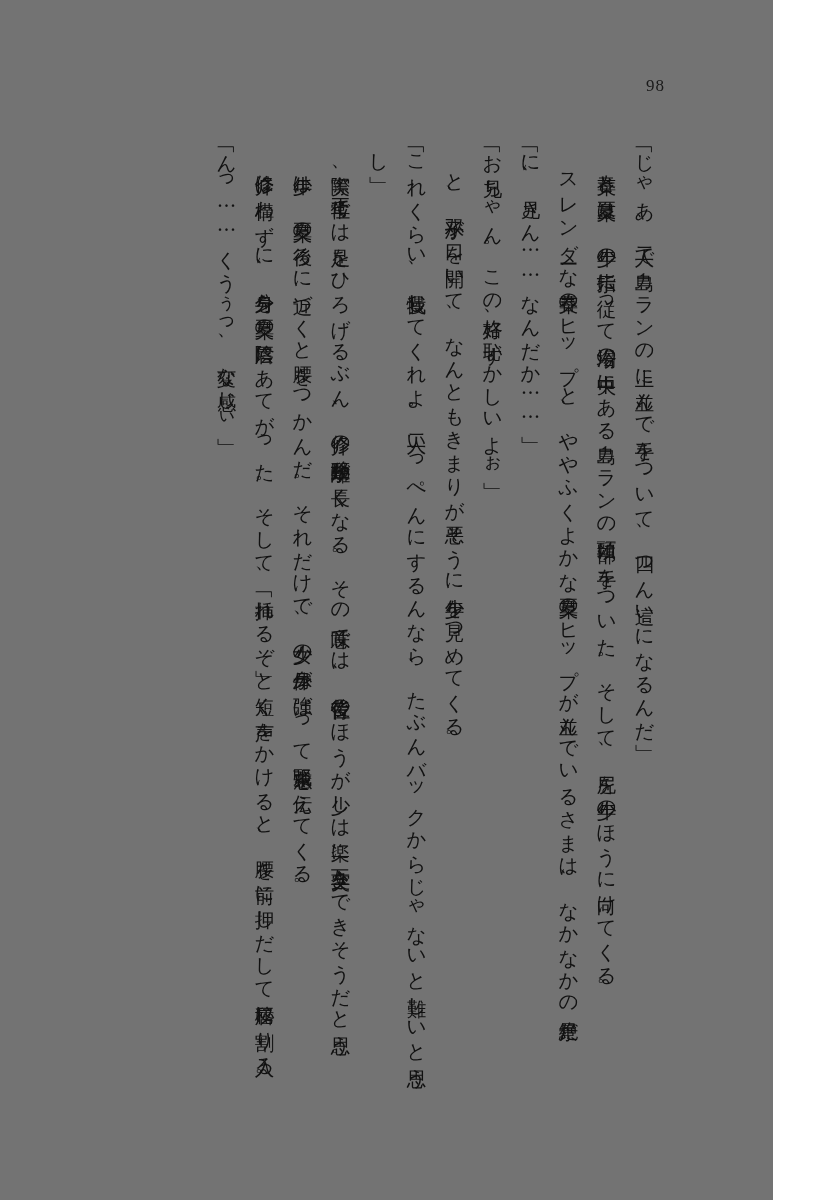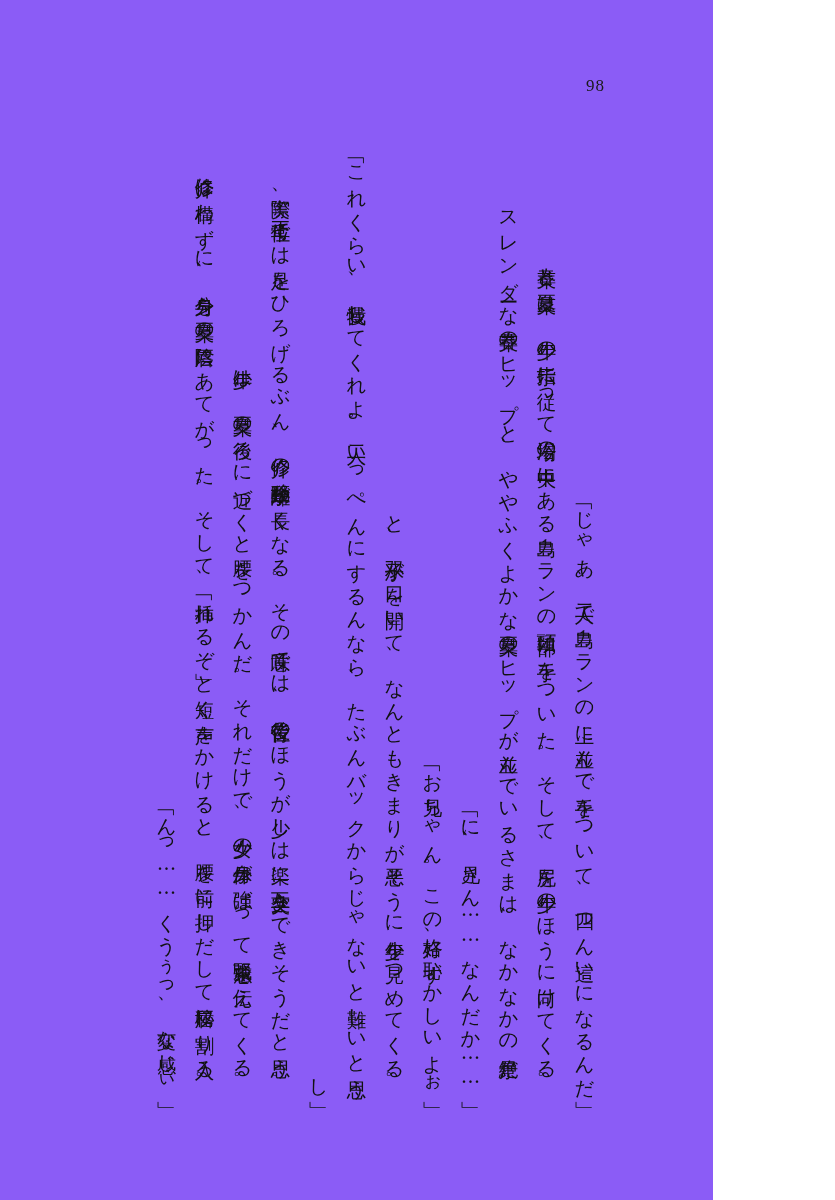--- a/index.html
+++ b/index.html
@@ -9,25 +9,24 @@
   }
   body {
     width: 835px;
     height: 1200px;
     overflow: hidden;
     font-family: "Liberation Serif", "DejaVu Serif", serif;
     color: #111111;
   }
   .page {
     position: relative;
-    width: 713px;
+    width: 773px;
     height: 1200px;
-    background: #8b5cf6;
+    background: #737373;
     box-sizing: border-box;
-    text-align: right;
   }
   .page-number {
     position: absolute;
     top: 76px;
     right: 108px;
     font-size: 17px;
     letter-spacing: 1px;
     color: #1a1a1a;
     font-family: "Liberation Serif", "DejaVu Serif", serif;
   }

